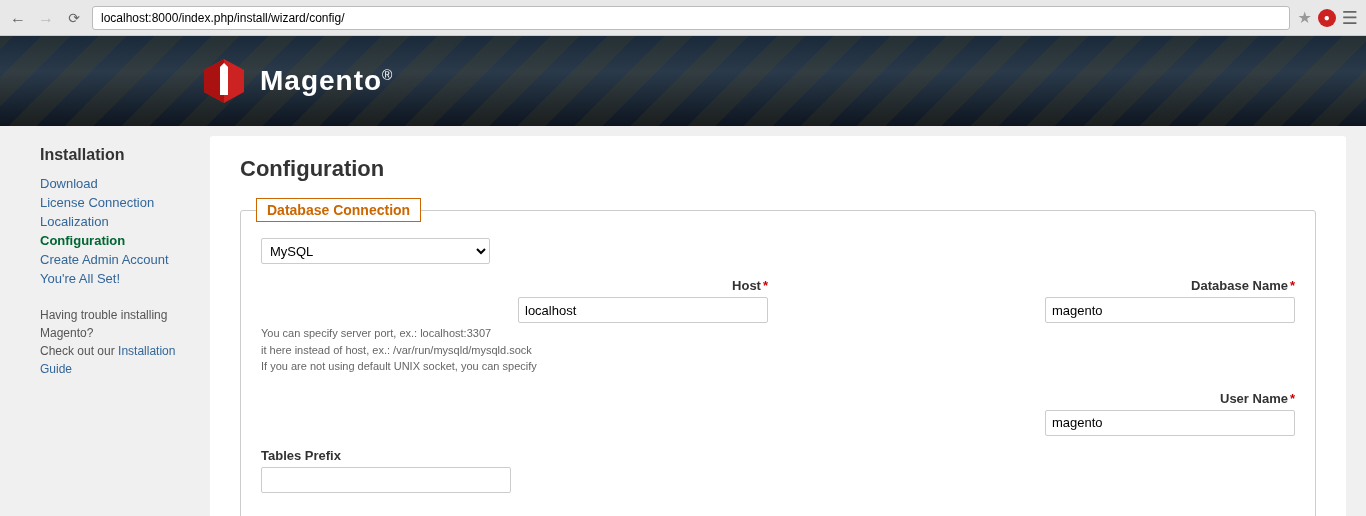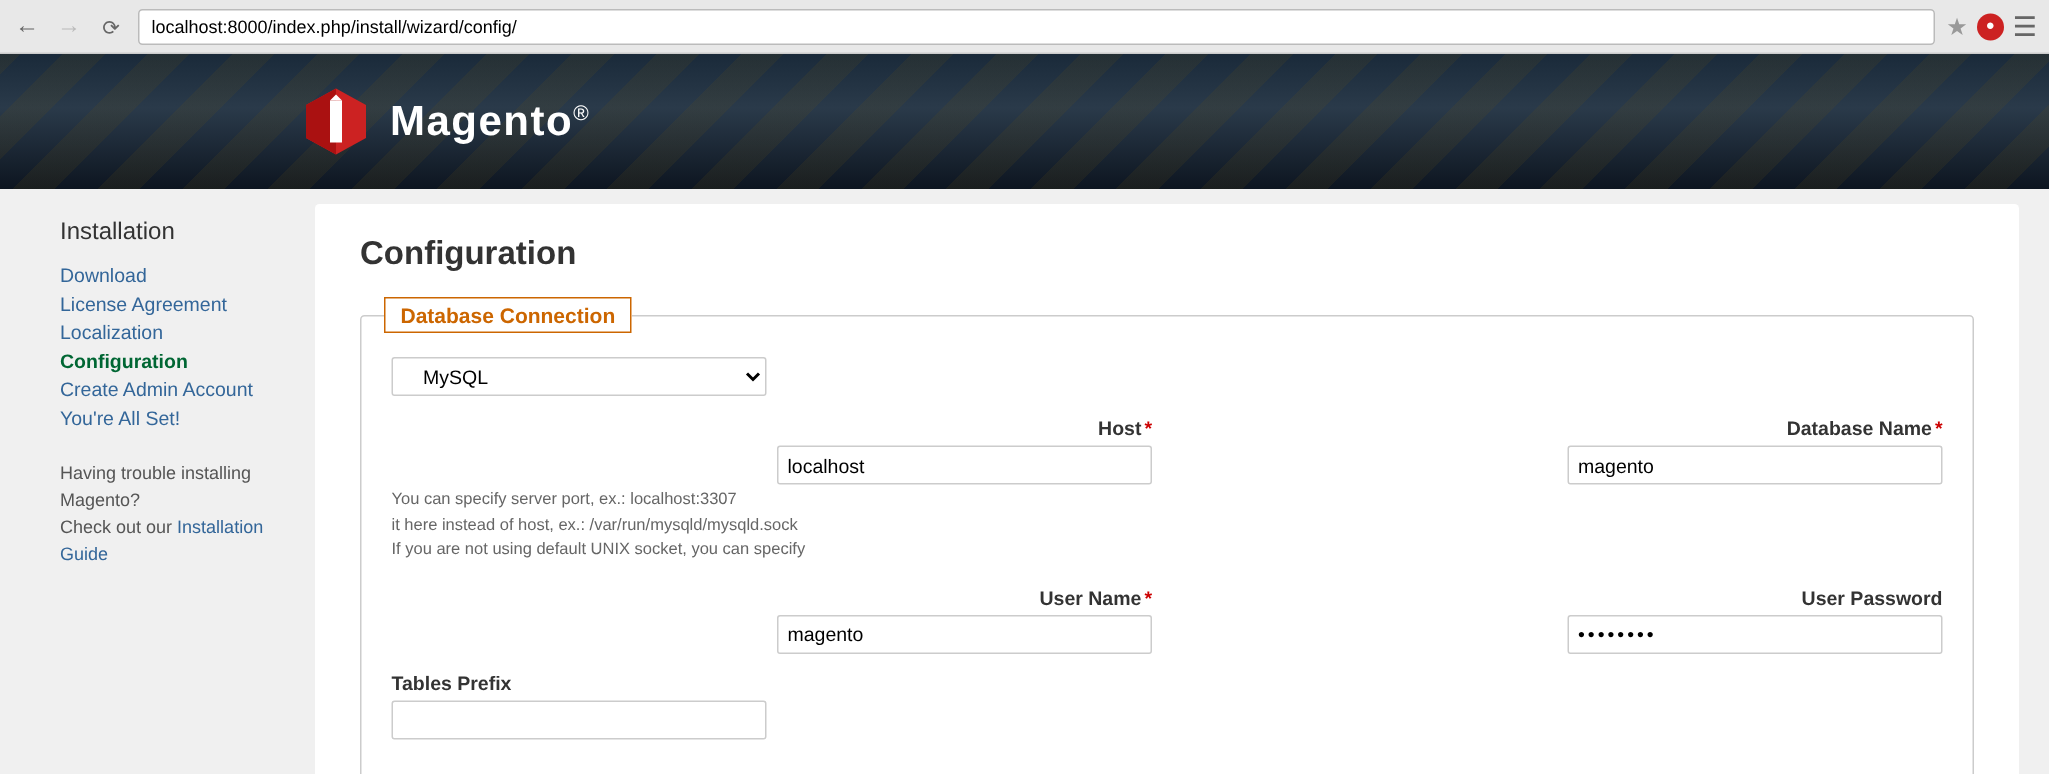--- a/index.html
+++ b/index.html
@@ -106,21 +106,21 @@
 
     
     .sidebar {
       width: 210px;
       background: #f0f0f0;
       padding: 20px 20px 20px 40px;
       min-width: 210px;
     }
     .sidebar-title {
       font-size: 16px;
-      font-weight: normal;
+      font-weight: bold;
       color: #333;
       margin-bottom: 12px;
     }
     .sidebar-nav {
       list-style: none;
       margin-bottom: 20px;
     }
     .sidebar-nav li {
       margin-bottom: 4px;
     }
@@ -199,26 +199,26 @@
     }
     .form-input {
       border: 1px solid #ccc;
       padding: 4px 6px;
       font-size: 13px;
       border-radius: 2px;
       height: 26px;
     }
     .form-select {
       border: 1px solid #ccc;
-      padding: 4px 16px;
+      padding: 4px 4px;
       font-size: 13px;
       border-radius: 2px;
       height: 26px;
       background: white;
-      width: 250px;
+      width: 229px;
     }
 
     .form-hint {
       font-size: 11px;
       color: #666;
       line-height: 1.5;
       margin-top: 2px;
     }
 
     .db-type-row { margin-bottom: 14px; }
@@ -259,21 +259,21 @@
 
 <div class="main-content">
 
   <div class="sidebar">
     <div class="sidebar-title">Installation</div>
     <ul class="sidebar-nav">
       <li>
         <a href="#">Download</a>
       </li>
       <li>
-        <a href="#">License Agreement</a>
+        <a href="#">License Connection</a>
       </li>
       <li>
         <a href="#">Localization</a>
       </li>
       <li>
         <span class="active">Configuration</span>
       </li>
       <li>
         <a href="#">Create Admin Account</a>
       </li>
@@ -322,24 +322,20 @@
         <div>If you are not using default UNIX socket, you can specify</div>
       </div>
 
       <div class="form-row" style="margin-top:16px;">
         <div class="form-group half">
           <label class="form-label">
             <span>User Name</span><span class="required">*</span>
           </label>
           <input class="form-input" type="text" style="width: 250px;" value="magento">
         </div>
-        <div class="form-group half">
-          <label class="form-label">User Password</label>
-          <input class="form-input" type="password" value="magento1" style="width: 250px;">
-        </div>
       </div>
 
       <div class="form-row" style="">
         <div class="form-group">
           <label class="form-label">Tables Prefix</label>
           <input class="form-input" type="text" style="width: 250px;">
 
         </div>
       </div>
 

